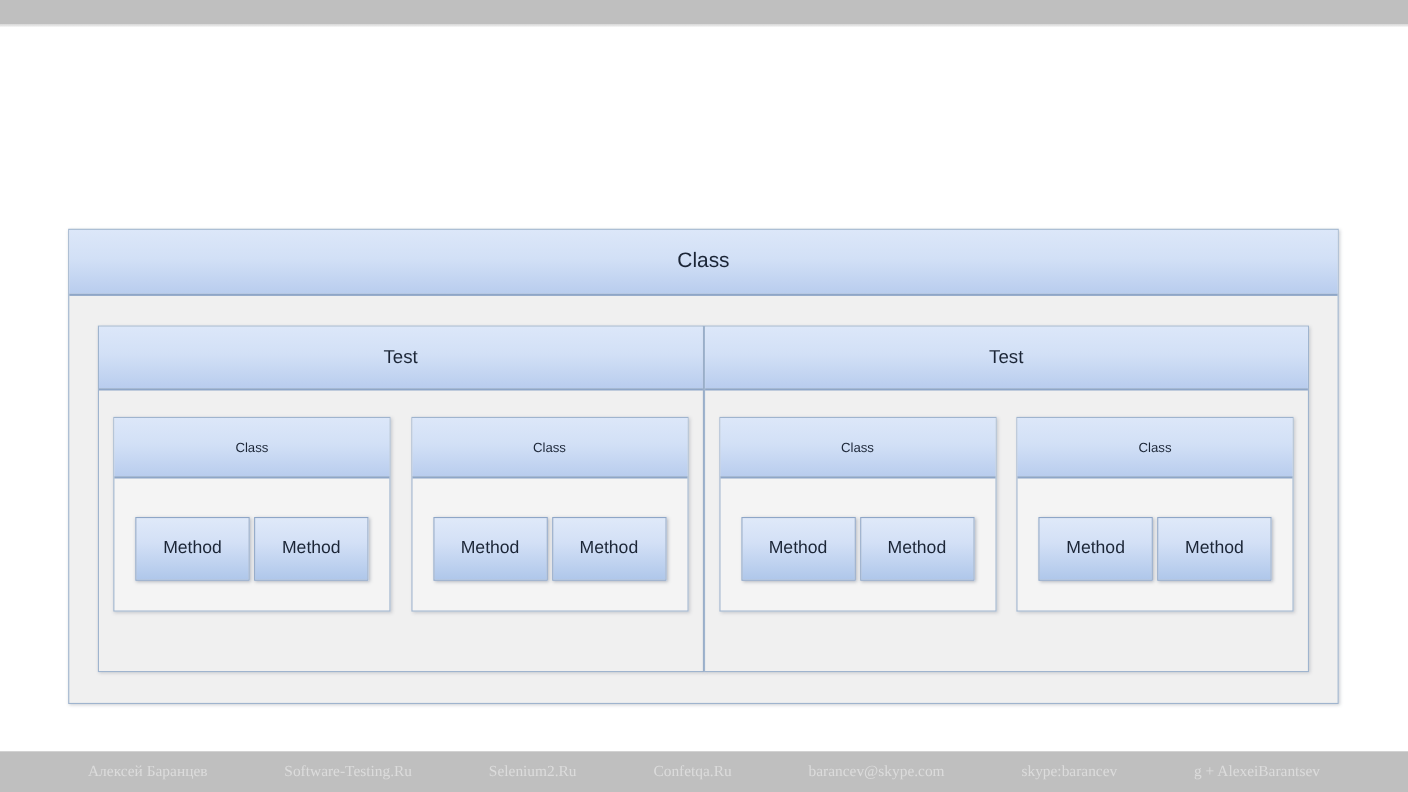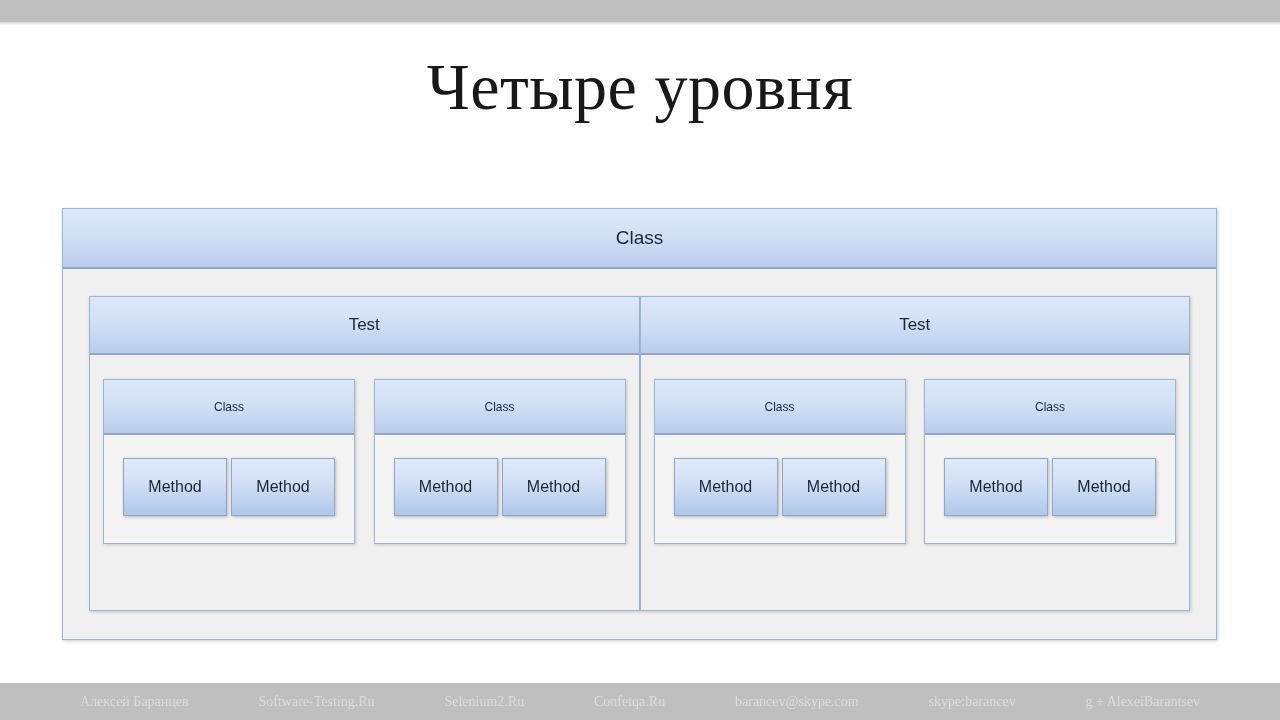--- a/index.html
+++ b/index.html
@@ -130,20 +130,21 @@
   .class-hdr {
     height: 55px;
     font-size: 12px;
   }
   .class-body {
     display: flex;
     justify-content: center;
     gap: 4px;
     padding: 23px 14px 27px 14px;
     box-sizing: border-box;
+    margin-top: 12px;
   }
 
   
   .method-box {
     width: 104px;
     height: 58px;
     box-sizing: border-box;
     border: 1px solid #8ea6c7;
     background: linear-gradient(to bottom, #dfe9f9 0%, #d3e0f6 40%, #afc7ea 100%);
     display: flex;
@@ -182,21 +183,20 @@
   }
 </style>
 </head>
 <body>
 
 <div id="slide">
 
   <div class="top-band"></div>
   <div class="top-band-edge"></div>
 
-  <div class="title">Четыре уровня</div>
 
   <div class="suite-box">
 
     <div class="hdr suite-hdr">Class</div>
 
     <div class="suite-body">
 
       <div class="test-box">
         <div class="hdr test-hdr">Test</div>
         <div class="test-body">

